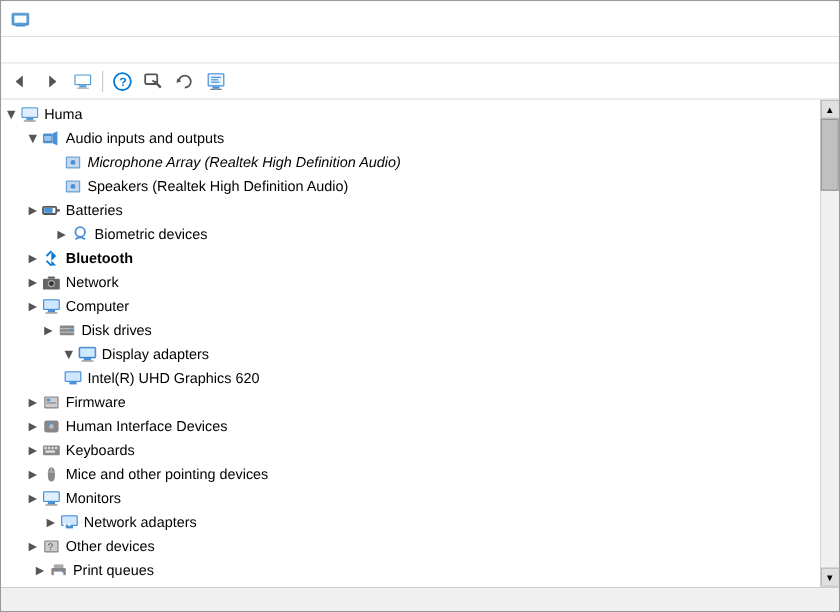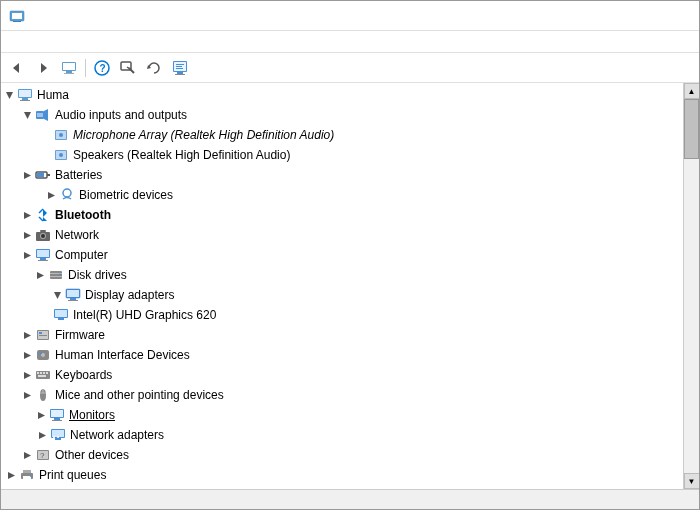--- a/index.html
+++ b/index.html
@@ -515,21 +515,21 @@
           </div>
           <div class="item-icon">
             <svg width="16" height="16" viewBox="0 0 16 16">
               <path d="M5 8 Q5 2 8 2 Q11 2 11 8 Q11 14 8 14 Q5 14 5 8" fill="#888"></path>
               <line x1="8" y1="2" x2="8" y2="6" stroke="#bbb" stroke-width="1"></line>
               <line x1="5" y1="6" x2="11" y2="6" stroke="#bbb" stroke-width="1"></line>
             </svg>
           </div>
           <span class="item-label">Mice and other pointing devices</span>
         </div>
-        <div class="tree-item" style="padding-left: 32px; text-decoration: underline;">
+        <div class="tree-item" style="padding-left: 18px;">
           <div class="expand-btn">
             <svg width="9" height="9" viewBox="0 0 9 9">
               <polygon points="1,1 1,8 8,4.5" fill="#555"></polygon>
             </svg>
           </div>
           <div class="item-icon">
             <svg width="16" height="16" viewBox="0 0 16 16">
               <rect x="1" y="2" width="14" height="9" rx="1" fill="#4a90d9"></rect>
               <rect x="2" y="3" width="12" height="7" fill="#e0f0ff"></rect>
               <rect x="5" y="11" width="6" height="2" fill="#4a90d9"></rect>
@@ -563,21 +563,21 @@
           </div>
           <div class="item-icon">
             <svg width="16" height="16" viewBox="0 0 16 16">
               <rect x="2" y="3" width="12" height="10" rx="1" fill="#888"></rect>
               <rect x="3" y="4" width="10" height="8" fill="#ccc"></rect>
               <text x="5" y="11" font-size="8" fill="#555">?</text>
             </svg>
           </div>
           <span class="item-label">Other devices</span>
         </div>
-        <div class="tree-item" style="padding-left: 2px;">
+        <div class="tree-item" style="padding-left: 24px;">
           <div class="expand-btn">
             <svg width="9" height="9" viewBox="0 0 9 9">
               <polygon points="1,1 1,8 8,4.5" fill="#555"></polygon>
             </svg>
           </div>
           <div class="item-icon">
             <svg width="16" height="16" viewBox="0 0 16 16">
               <rect x="2" y="6" width="12" height="6" rx="1" fill="#888"></rect>
               <rect x="4" y="3" width="8" height="3" fill="#aaa"></rect>
               <rect x="4" y="9" width="8" height="4" fill="#fff"></rect>

